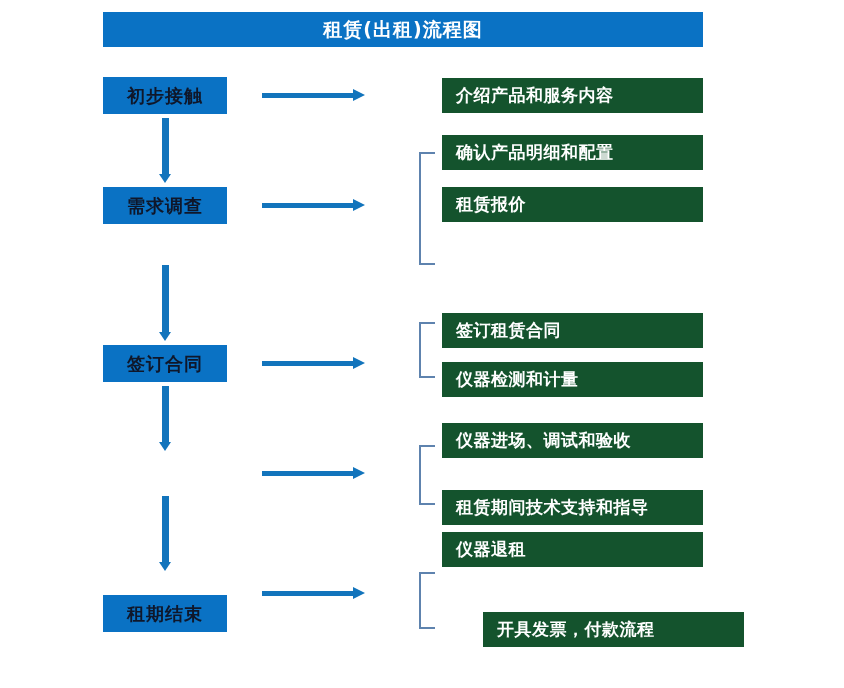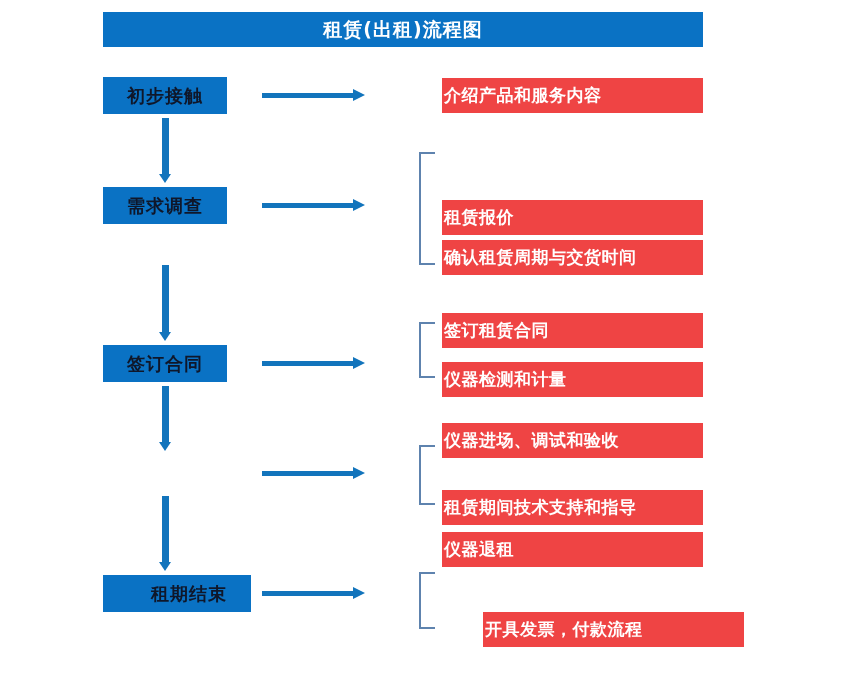--- a/index.html
+++ b/index.html
@@ -48,27 +48,27 @@
     display: flex;
     align-items: center;
     justify-content: center;
     letter-spacing: 1px;
   }
   .detail-box {
     position: absolute;
     left: 442px;
     width: 261px;
     height: 35px;
-    background: #ef4444;
+    background: #14532d;
     color: #ffffff;
     font-size: 17px;
     font-weight: bold;
     display: flex;
     align-items: center;
-    padding-left: 2px;
+    padding-left: 14px;
     box-sizing: border-box;
     letter-spacing: 0.5px;
   }
   .v-arrow {
     position: absolute;
     left: 161px;
     width: 9px;
   }
   .v-arrow .shaft {
     position: absolute;
@@ -123,21 +123,21 @@
 </head>
 <body>
 
 <div id="canvas">
 
   <div class="title-bar">租赁(出租)流程图</div>
 
   <div class="stage-box" style="top:77px;">初步接触</div>
   <div class="stage-box" style="top:345px;">签订合同</div>
   <div class="stage-box" style="top:187px;">需求调查</div>
-  <div class="stage-box" style="top:575px;padding-left:24px;">租期结束</div>
+  <div class="stage-box" style="top:595px;">租期结束</div>
 
   <div class="v-arrow" style="top:118px; height:65px;">
     <div class="shaft" style="height:56px;"></div>
     <div class="head" style="top:56px;"></div>
   </div>
   <div class="v-arrow" style="top:265px; height:76px;">
     <div class="shaft" style="height:67px;"></div>
     <div class="head" style="top:67px;"></div>
   </div>
   <div class="v-arrow" style="top:386px; height:65px;">
@@ -169,22 +169,22 @@
     <div class="shaft"></div>
     <div class="head"></div>
   </div>
 
   <div class="bracket" style="top:152px; height:113px;"></div>
   <div class="bracket" style="top:322px; height:56px;"></div>
   <div class="bracket" style="top:445px; height:60px;"></div>
   <div class="bracket" style="top:572px; height:57px;"></div>
 
   <div class="detail-box" style="top:78px;">介绍产品和服务内容</div>
-  <div class="detail-box" style="top:200px;">租赁报价</div>
-  <div class="detail-box" style="top:240px;">确认租赁周期与交货时间</div>
+  <div class="detail-box" style="top:135px;">确认产品明细和配置</div>
+  <div class="detail-box" style="top:187px;">租赁报价</div>
   <div class="detail-box" style="top:313px;">签订租赁合同</div>
   <div class="detail-box" style="top:362px;">仪器检测和计量</div>
   <div class="detail-box" style="top:490px;">租赁期间技术支持和指导</div>
   <div class="detail-box" style="top:423px;">仪器进场、调试和验收</div>
   <div class="detail-box" style="top:532px;text-align:right;">仪器退租</div>
   <div class="detail-box" style="top:612px;margin-left:41px;">开具发票，付款流程</div>
 
 </div>
 
 </body></html>

